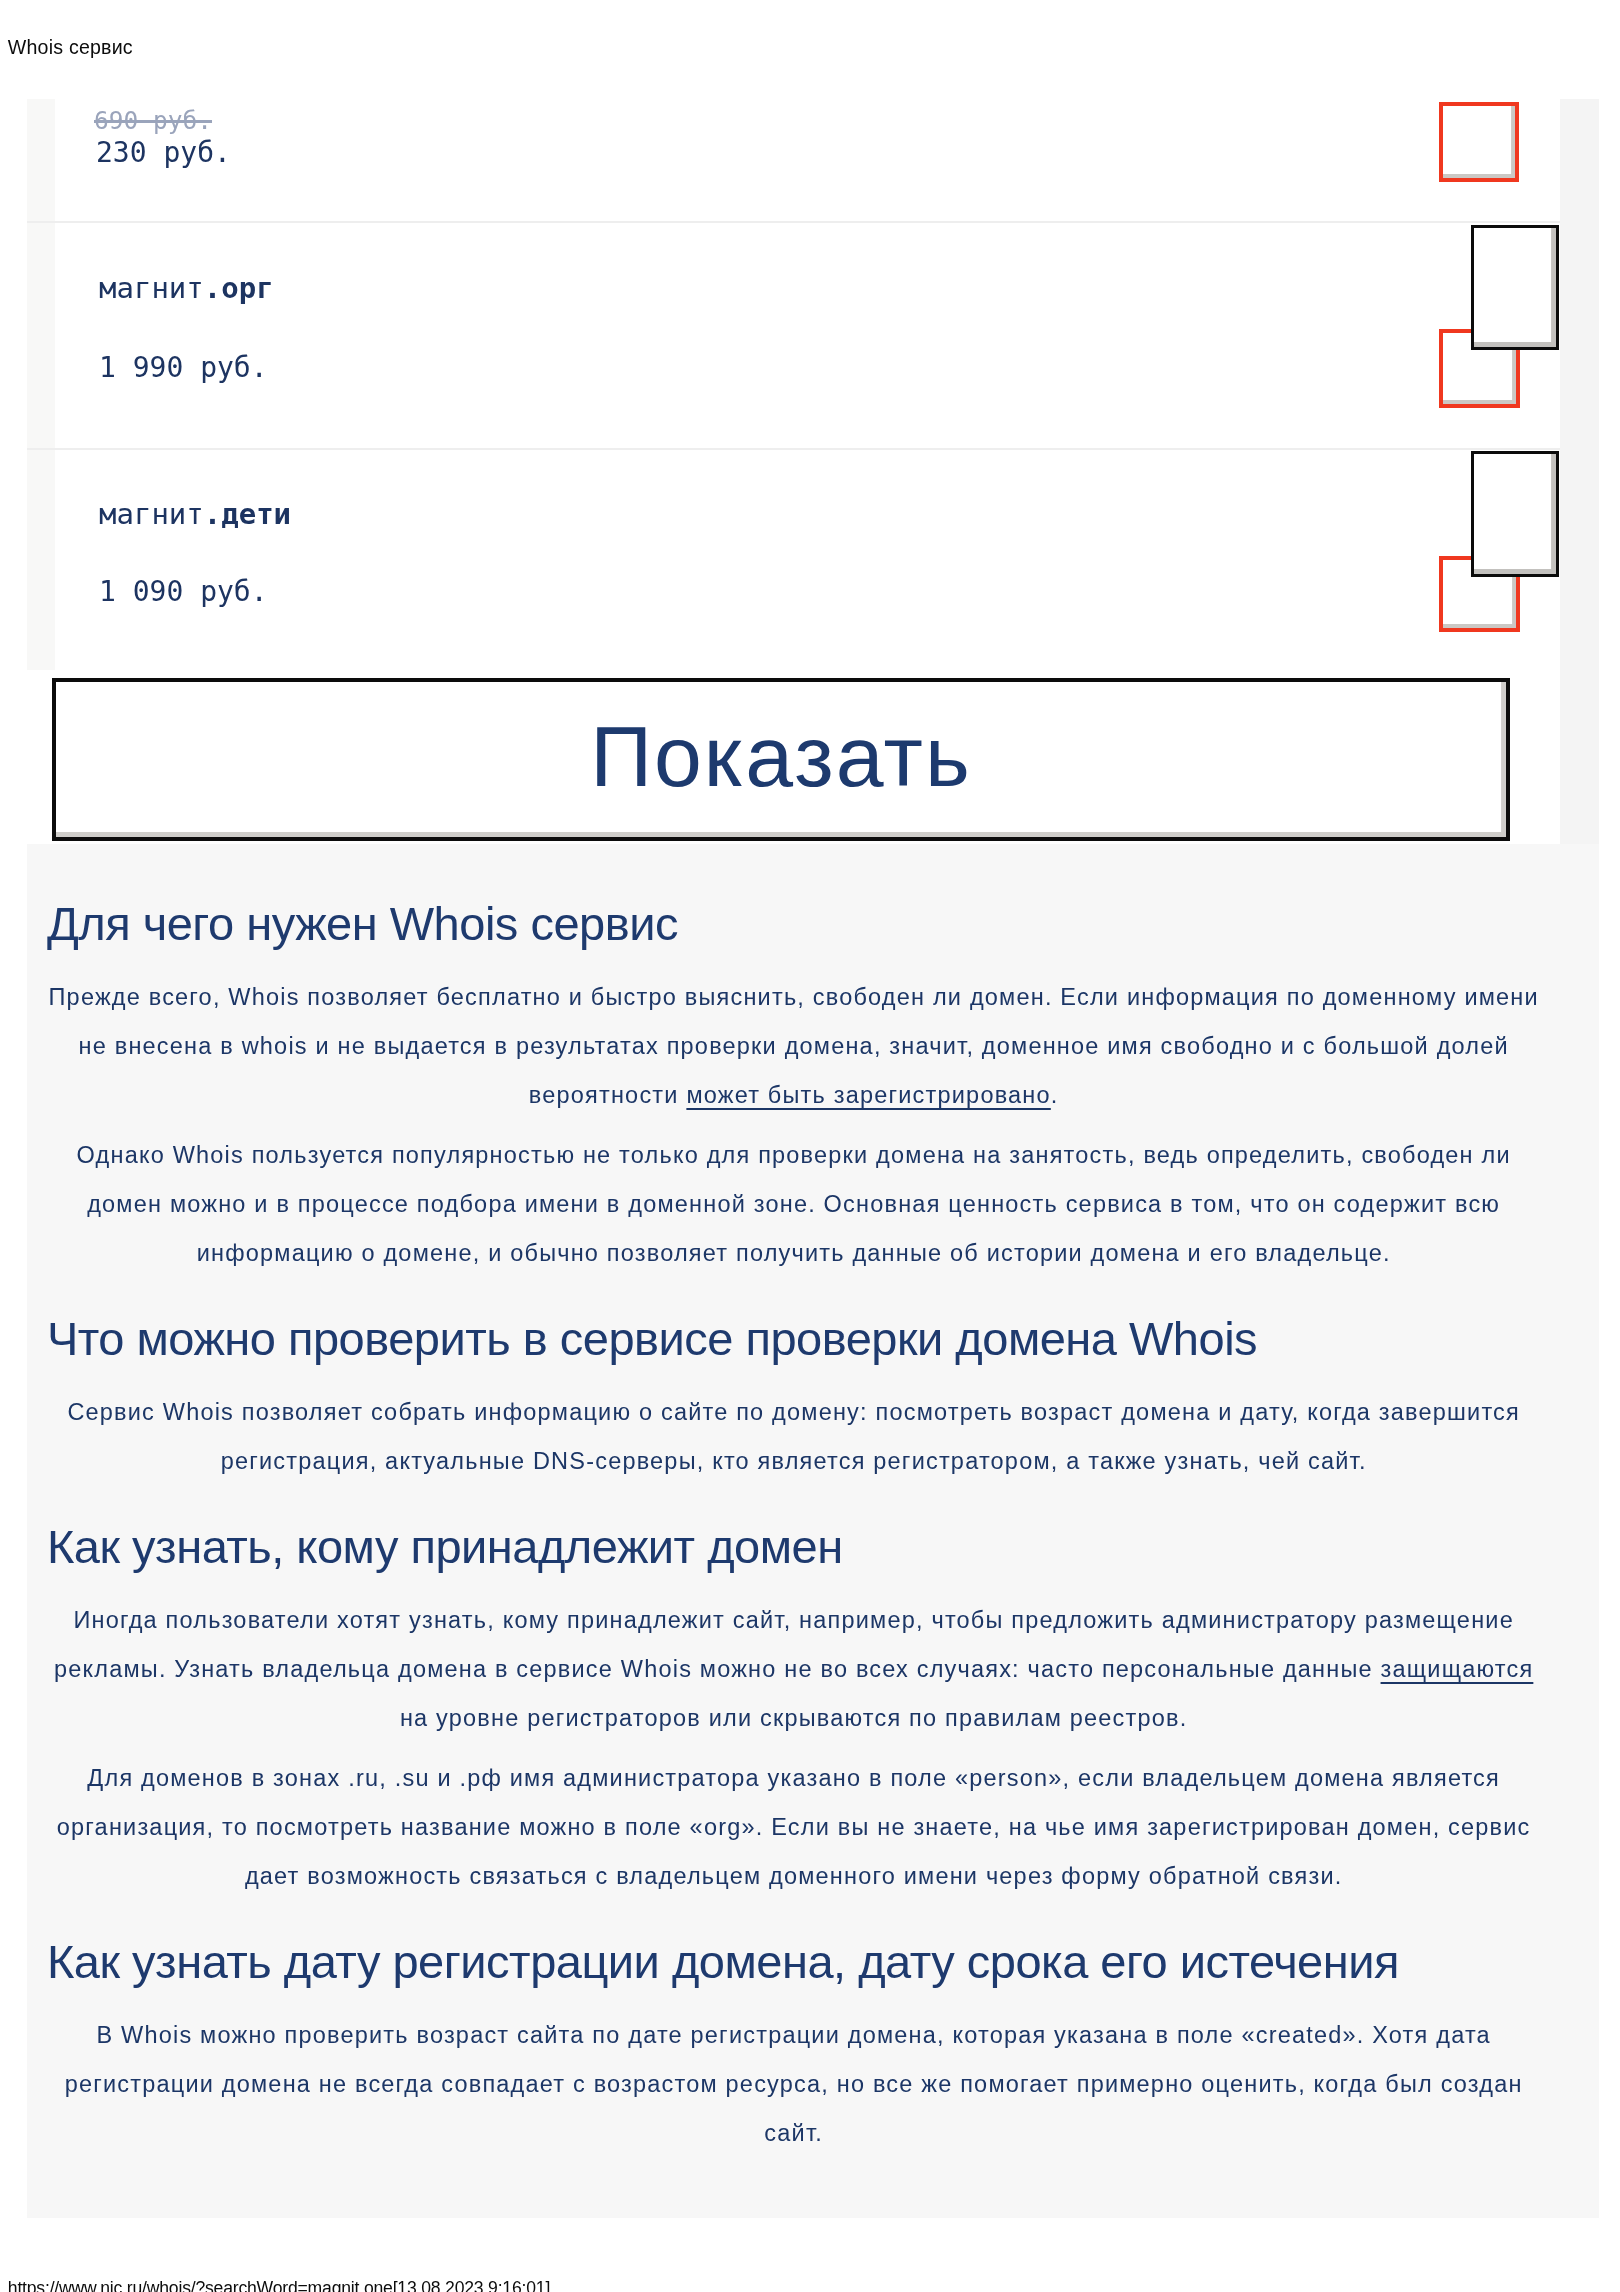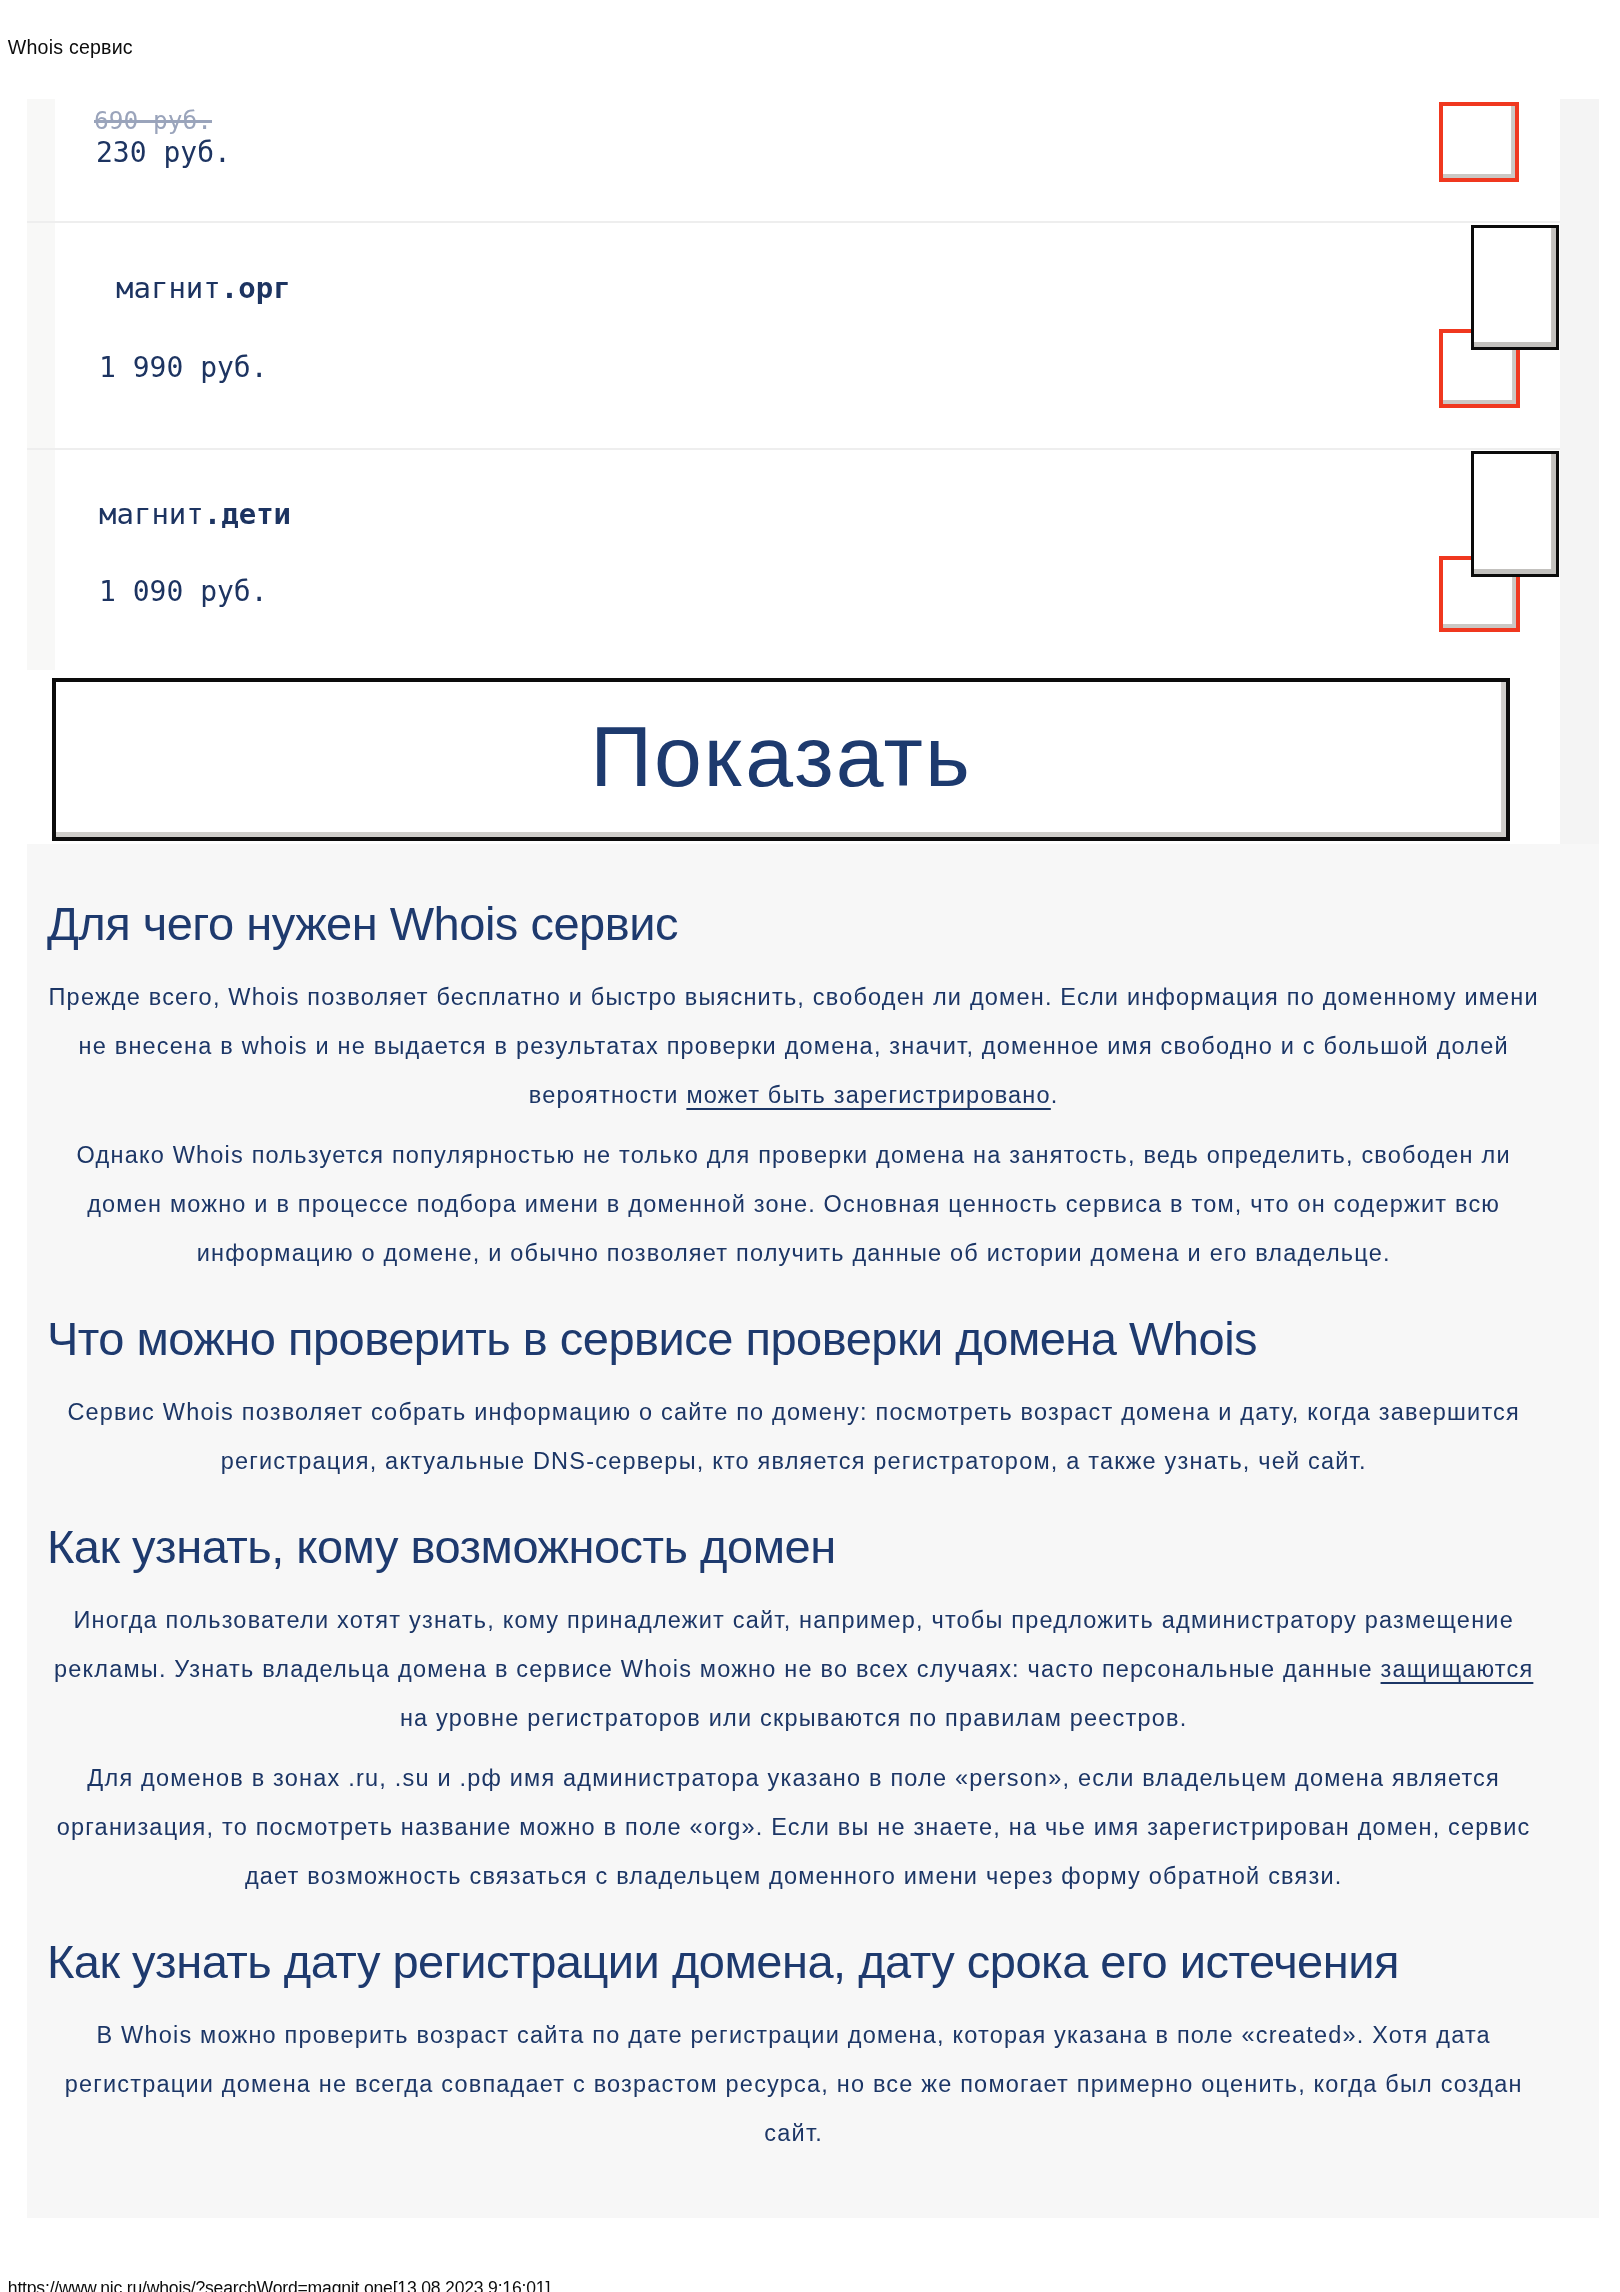--- a/index.html
+++ b/index.html
@@ -21,21 +21,21 @@
 
   .old-price{
     left:94px;top:78px;font-family:"DejaVu Sans Mono",monospace;font-size:24.5px;
     color:#9aa4bb;text-decoration:line-through;text-decoration-thickness:2.9px;
   }
   .price{font-family:"DejaVu Sans Mono",monospace;font-size:28px;color:#1d3461;}
   .price-1{left:96px;top:108px;}
   .price-2{left:99px;top:323px;}
   .price-3{left:99px;top:547px;}
   .domain{font-family:"DejaVu Sans Mono",monospace;font-size:29px;color:#1d3461;}
-  .domain-2{left:116px;top:243px;}
+  .domain-2{left:99px;top:243px;}
   .domain-3{left:99px;top:469px;}
   .domain .tld{font-weight:bold;}
 
   
   .ph{background:#ffffff;box-sizing:border-box;}
   .ph-red{border:4.9px solid #f0381f;box-shadow:inset -3.9px -3.9px 0 0 #cbc8c4;}
   .ph-black{border:3.9px solid #0b0b0b;box-shadow:inset -4.9px -4.9px 0 0 #c3c1be;}
   .ph-red-1{left:1439px;top:74px;width:80px;height:80px;z-index:1;}
   .ph-black-2{left:1471px;top:197px;width:88px;height:125px;z-index:2;}
   .ph-red-2{left:1439px;top:301px;width:81px;height:79px;z-index:1;}
@@ -95,21 +95,21 @@
 <div class="abs show-button" role="button">
   <span>Показать</span>
 </div>
 
 <div class="abs article">
     <h2 class="article-h2">Для чего нужен Whois сервис</h2>
     <p class="article-p">Прежде всего, Whois позволяет бесплатно и быстро выяснить, свободен ли домен. Если информация по доменному имени не внесена в whois и не выдается в результатах проверки домена, значит, доменное имя свободно и с большой долей вероятности <a class="inline-link">может быть зарегистрировано</a>.</p>
     <p class="article-p">Однако Whois пользуется популярностью не только для проверки домена на занятость, ведь определить, свободен ли домен можно и в процессе подбора имени в доменной зоне. Основная ценность сервиса в том, что он содержит всю информацию о домене, и обычно позволяет получить данные об истории домена и его владельце.</p>
     <h2 class="article-h2">Что можно проверить в сервисе проверки домена Whois</h2>
     <p class="article-p">Сервис Whois позволяет собрать информацию о сайте по домену: посмотреть возраст домена и дату, когда завершится регистрация, актуальные DNS-серверы, кто является регистратором, а также узнать, чей сайт.</p>
-    <h2 class="article-h2">Как узнать, кому возможность домен</h2>
+    <h2 class="article-h2">Как узнать, кому принадлежит домен</h2>
     <p class="article-p">Иногда пользователи хотят узнать, кому принадлежит сайт, например, чтобы предложить администратору размещение рекламы. Узнать владельца домена в сервисе Whois можно не во всех случаях: часто персональные данные <a class="inline-link">защищаются</a> на уровне регистраторов или скрываются по правилам реестров.</p>
     <p class="article-p">Для доменов в зонах .ru, .su и .рф имя администратора указано в поле «person», если владельцем домена является организация, то посмотреть название можно в поле «org». Если вы не знаете, на чье имя зарегистрирован домен, сервис дает возможность связаться с владельцем доменного имени через форму обратной связи.</p>
     <h2 class="article-h2">Как узнать дату регистрации домена, дату срока его истечения</h2>
     <p class="article-p">В Whois можно проверить возраст сайта по дате регистрации домена, которая указана в поле «created». Хотя дата регистрации домена не всегда совпадает с возрастом ресурса, но все же помогает примерно оценить, когда был создан сайт.</p>
   </div>
 
 <div class="abs print-footer">https://www.nic.ru/whois/?searchWord=magnit.one[13.08.2023 9:16:01]</div>
 
 
 </body></html>

